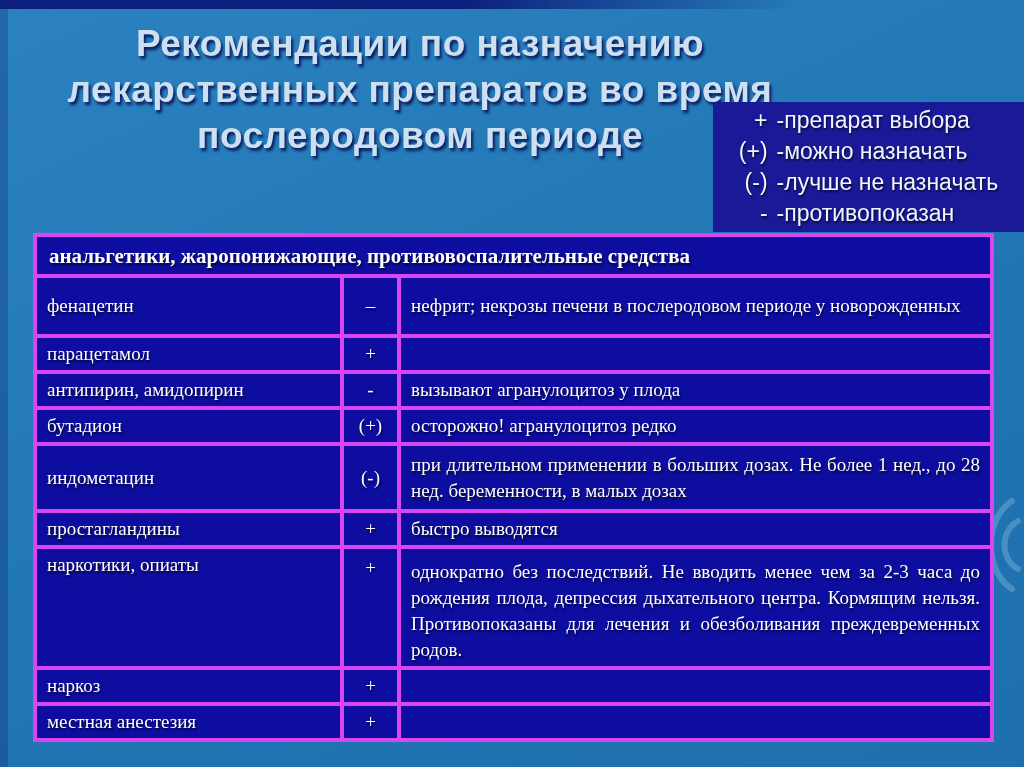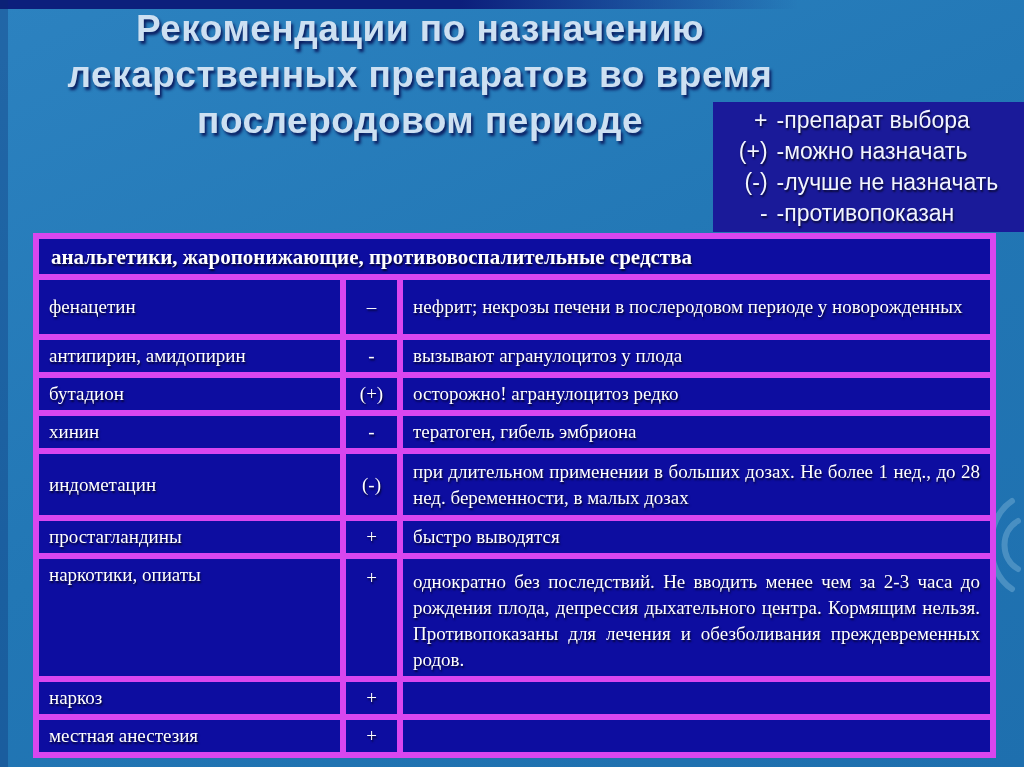--- a/index.html
+++ b/index.html
@@ -17,21 +17,21 @@
     position: absolute; left: 0; top: 0;
     width: 100%; height: 9px;
     background: linear-gradient(90deg, #0c1f7c 0%, #0c1f7c 45%, rgba(12,31,124,0) 78%);
   }
   .left-strip {
     position: absolute; left: 0; top: 0;
     width: 8px; height: 100%;
     background: rgba(10, 40, 110, 0.30);
   }
   .title {
-    position: absolute; left: 0; top: 6px;
+    position: absolute; left: 0; top: 21px;
     width: 840px;
     text-align: center;
     font-size: 37px; font-weight: bold;
     line-height: 46px;
     color: #cde0f2;
     text-shadow: 2px 3px 3px rgba(8, 22, 90, 0.95);
     letter-spacing: 0.5px;
   }
   .legend {
     position: absolute; left: 713px; top: 102px;
@@ -55,21 +55,21 @@
     border-collapse: collapse;
     table-layout: fixed;
     background: #0d0da0;
     color: #ffffff;
     font-family: "Liberation Serif", serif;
     font-size: 19px;
     line-height: 26px;
     text-shadow: 1px 2px 2px rgba(0,0,0,0.7);
   }
   table.drug td {
-    border: 6px solid #d946ef;
+    border: 4px solid #d946ef;
     padding: 3px 10px;
     vertical-align: middle;
     overflow: hidden;
     margin-top: 24px;
   }
   table.drug tr.hdr td {
     font-weight: bold;
     font-size: 21px;
     padding-left: 12px;
   }
@@ -132,34 +132,34 @@
     </colgroup>
     <tbody>
         <tr class="hdr">
       <td colspan="3">анальгетики, жаропонижающие, противовоспалительные средства</td>
     </tr>
     <tr class="r0 justify">
       <td>фенацетин</td>
       <td class="mark">–</td>
       <td class="note">нефрит; некрозы печени в послеродовом периоде у новорожденных</td>
     </tr>
+    <tr class="r1">
+      <td>парацетамол</td>
+      <td class="mark">+</td>
+      <td class="note"></td>
+    </tr>
     <tr class="r2">
       <td>антипирин, амидопирин</td>
       <td class="mark">-</td>
       <td class="note">вызывают агранулоцитоз у плода</td>
     </tr>
     <tr class="r3">
       <td>бутадион</td>
       <td class="mark">(+)</td>
       <td class="note">осторожно! агранулоцитоз редко</td>
-    </tr>
-    <tr class="r4">
-      <td>хинин</td>
-      <td class="mark">-</td>
-      <td class="note">тератоген, гибель эмбриона</td>
     </tr>
     <tr class="r5 justify">
       <td>индометацин</td>
       <td class="mark">(-)</td>
       <td class="note">при длительном применении в больших дозах. Не более 1 нед., до 28 нед. беременности, в малых дозах</td>
     </tr>
     <tr class="r6">
       <td>простагландины</td>
       <td class="mark">+</td>
       <td class="note">быстро выводятся</td>

